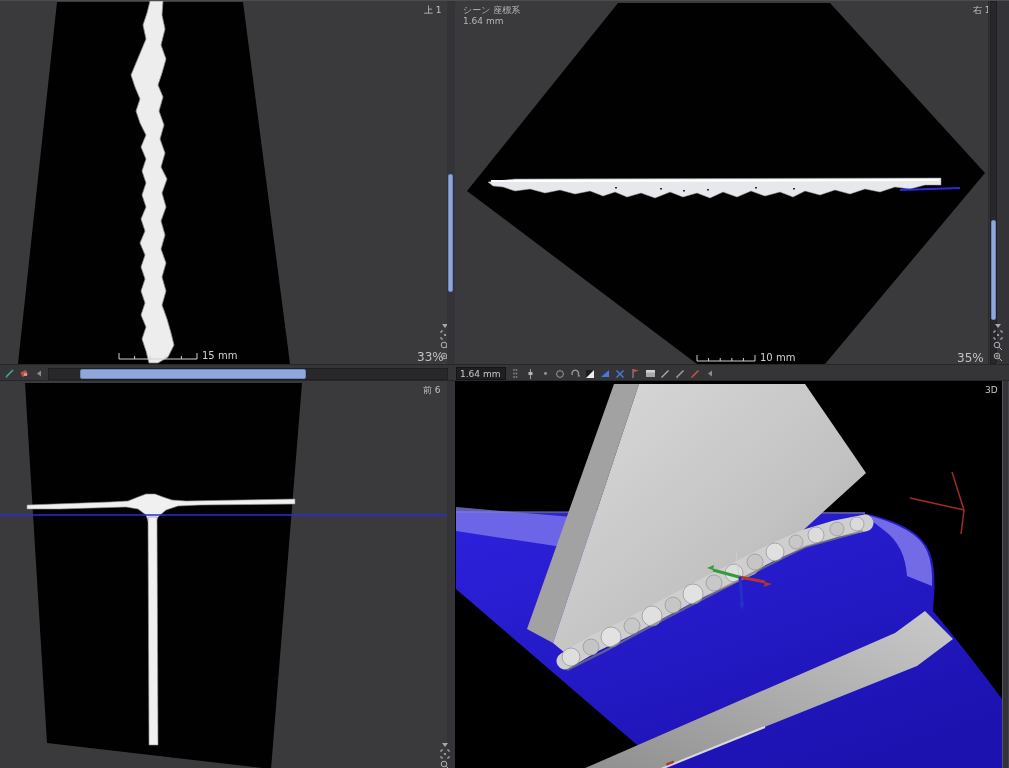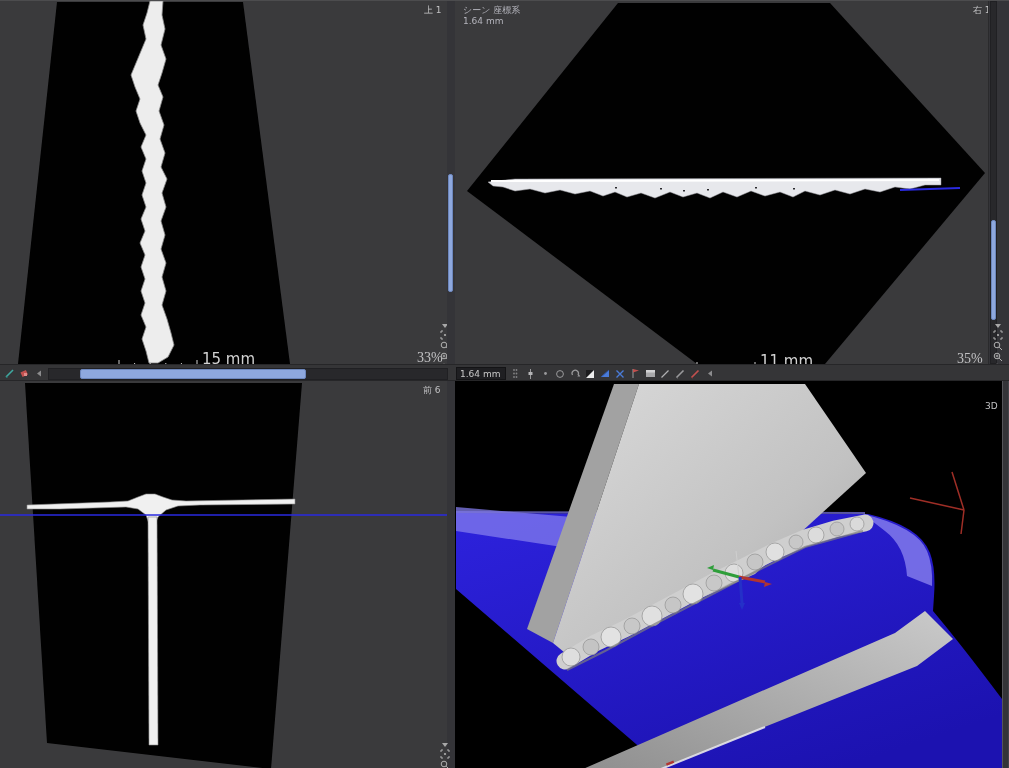--- a/index.html
+++ b/index.html
@@ -5,22 +5,22 @@
   * { margin:0; padding:0; box-sizing:border-box; }
   html,body { background:#222; }
   .app {
     position:relative; width:1009px; height:768px; overflow:hidden;
     background:#4c1d95; font-family:"DejaVu Sans","Liberation Sans",sans-serif;
     border-top:1px solid #4c4c4e;
   }
   .abs { position:absolute; }
   .vp-label { position:absolute; color:#c2c2c4; font-size:9px; line-height:10px; white-space:nowrap; }
   .overlay-text { position:absolute; color:#b4b4bc; font-size:9px; line-height:11px; white-space:nowrap;text-align:right; }
-  .pct { position:absolute; color:#c2c2c4; font-size:14px;font-family:Liberation Serif, serif; }
-  .scalebar { position:absolute; display:flex; align-items:flex-end; gap:4px; color:#d2d2d2; font-size:15px; }
+  .pct { position:absolute; color:#c2c2c4; font-size:12px; }
+  .scalebar { position:absolute; display:flex; align-items:flex-end; gap:4px; color:#d2d2d2; font-size:10px; }
   .vdiv { position:absolute; background:#343438; }
   .thumb { position:absolute; background:#8ea8de; border:1px solid #6d87bd; border-radius:2px; }
   .track { position:absolute; background:#28282b; border:1px solid #202023; }
   .toolbar { position:absolute; left:0; top:363px; width:1009px; height:17px;
     background:#353537; border-top:1px solid #262628; border-bottom:1px solid #262628; }
   .tb-group { position:absolute; top:1px; height:15px; display:flex; align-items:center; gap:3px; }
   .ti { width:12px; height:13px; flex:none; display:flex; align-items:center; justify-content:center; }
   .valbox { width:50px; height:13px; background:#1f1f22; border:1px solid #141416;
     color:#c8c8c8; font-size:9px; line-height:12px; padding-left:3px; flex:none; }
   .zoomstack { position:absolute; width:13px; display:flex; flex-direction:column; align-items:center; gap:1px; }
@@ -97,21 +97,21 @@
   <div class="overlay-text" style="left:463px;top:15px">1.64 mm</div>
   <div class="vp-label" style="left:973px;top:4px">右 1</div>
   <div class="pinstack" style="left:997px;top:4px">
     <div class="pin-sq"></div>
     <div class="pin-tri"></div>
   </div>
   <div class="scalebar" style="left:696px;top:351px">
     <svg width="60" height="10" viewBox="0 0 60 10">
       <path d="M1,8 H59 M1,2 V8 M59,2 V8 M12.6,5 V8 M24.2,5 V8 M35.8,5 V8 M47.4,5 V8" stroke="#d2d2d2" stroke-width="1" fill="none"></path>
     </svg>
-    <span>11 mm</span>
+    <span>10 mm</span>
   </div>
   <div class="pct" style="left:957px;top:350px">35%</div>
 
   <div class="vdiv" style="left:988px;top:0;width:21px;height:363px;border-left:1px solid #2a2a2c">
     <div class="track" style="left:1px;top:0;width:7px;height:363px">
       <div class="thumb" style="left:0;top:218px;width:5px;height:100px"></div>
     </div>
   </div>
   <div class="zoomstack" style="left:991px;top:323px">
     <div class="zcaret"></div>
@@ -334,17 +334,17 @@
     <g>
       <line x1="284" y1="196" x2="281" y2="170" stroke="#cfcfcf" stroke-width="1"></line>
       <line x1="284" y1="196" x2="258" y2="189" stroke="#2e9e3a" stroke-width="3"></line>
       <polygon points="258,189 252,187 259,184" fill="#2e9e3a"></polygon>
       <line x1="284" y1="196" x2="310" y2="201" stroke="#b23430" stroke-width="3"></line>
       <polygon points="310,201 317,203 309,206" fill="#b23430"></polygon>
       <line x1="285" y1="196" x2="287" y2="222" stroke="#2430c8" stroke-width="3"></line>
       <polygon points="284,222 290,222 287,229" fill="#2430c8"></polygon>
     </g>
   </svg>
-  <div class="vp-label" style="left:985px;top:400px">3D</div>
+  <div class="vp-label" style="left:985px;top:384px">3D</div>
 
   <div class="vdiv" style="left:1002px;top:380px;width:7px;height:388px;border-left:1px solid #55555a;border-right:1px solid #44444a"></div>
 
 </div>
 
 </body></html>

